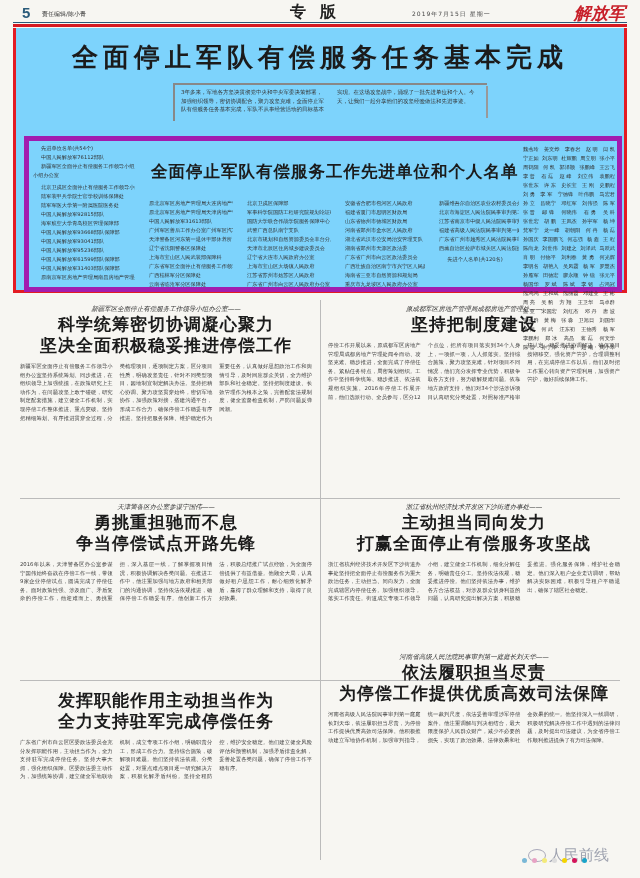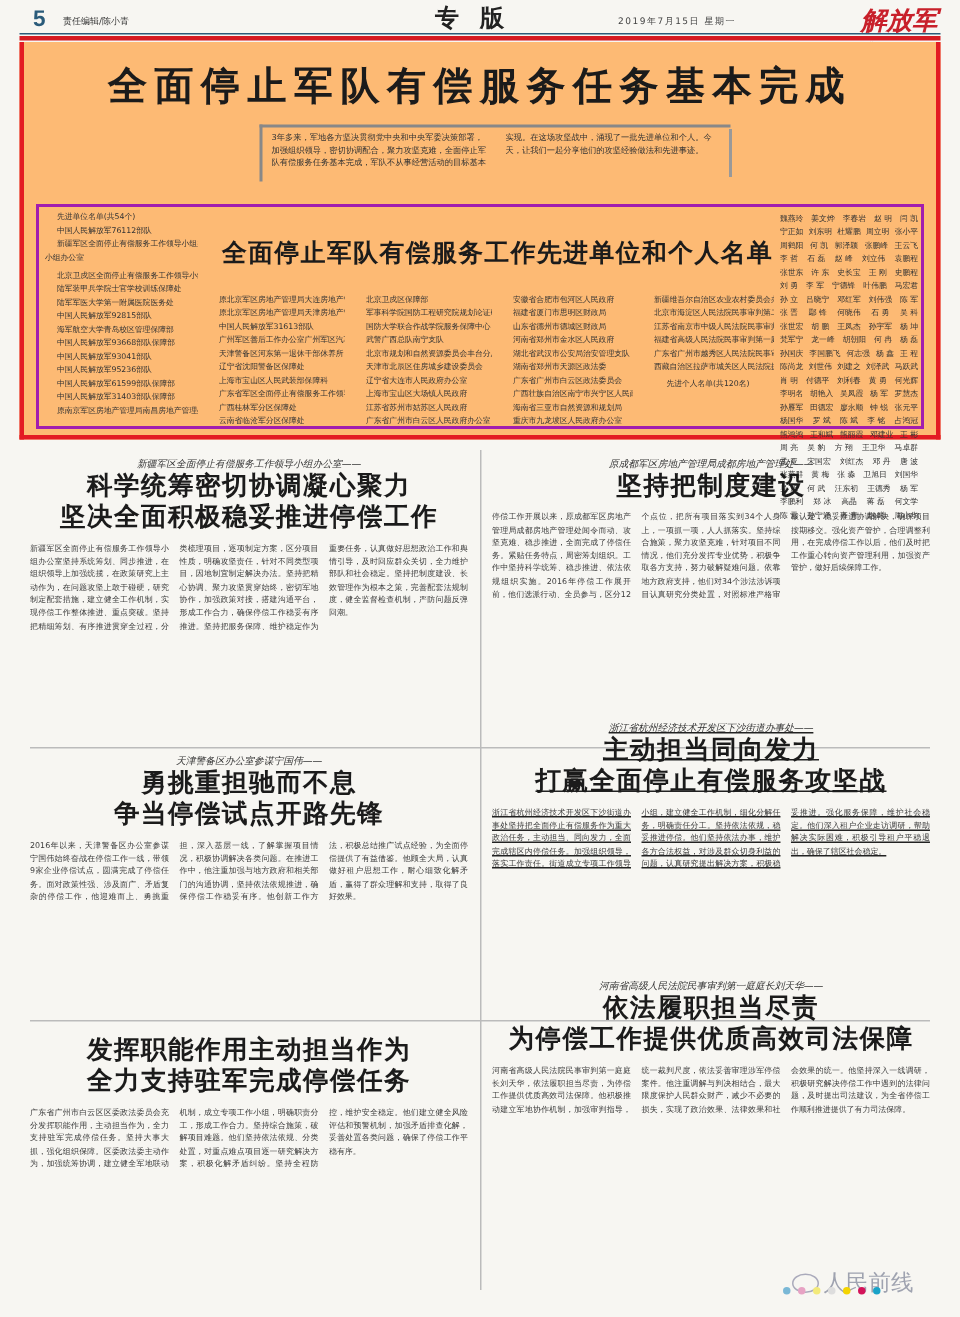--- a/index.html
+++ b/index.html
@@ -6,25 +6,25 @@
   body { width:640px; height:878px; background:#f7f6f2; position:relative; overflow:hidden; font-family:"DejaVu Sans", sans-serif; color:#222; }
   .masthead { position:absolute; left:0; top:0; width:640px; height:26px; }
   .pageno { position:absolute; left:22px; top:4px; font:bold 15px "Liberation Sans", sans-serif; color:#2a5b7a; }
   .editor { position:absolute; left:42px; top:10px; font-size:6px; color:#333; }
   .section { position:absolute; left:0; width:640px; top:2px; text-align:center; font:bold 16px "DejaVu Sans", sans-serif; letter-spacing:14px; color:#222; }
   .date { position:absolute; left:412px; top:10px; font-size:6px; color:#444; letter-spacing:1px; }
   .logo { position:absolute; left:574px; top:2px; font:italic bold 17px "DejaVu Serif", serif; color:#c8202a; }
   .rule-blue { position:absolute; left:13px; top:22px; width:614px; height:1px; background:#2a5b7a; }
   .rule-red { position:absolute; left:13px; top:24px; width:614px; height:3px; background:#d51a22; }
 
-  .feature { position:absolute; left:13px; top:28px; width:608px; height:262px; border:3px solid #e31b23; border-top:none; background:#fdba74; }
+  .feature { position:absolute; left:13px; top:28px; width:608px; height:262px; border:3px solid #e31b23; border-top:none; background:#7dd3fc; }
   .main-headline { position:absolute; left:0; width:100%; top:12px; text-align:center; font:bold 26px "DejaVu Sans", sans-serif; letter-spacing:5px; color:#1b1b1b; }
   .lede { position:absolute; left:157px; top:55px; width:300px; height:30px; border-left:2px solid #888; border-top:2px solid #888; padding:3px 6px; font-size:5.5px; line-height:8.5px; color:#333; column-count:2; column-gap:12px; }
   .lede-bar { position:absolute; left:470px; top:58px; width:2px; height:32px; background:#999; }
-  .names-box { position:absolute; left:8px; top:108px; width:588px; height:146px; border:2px solid #a21caf; }
+  .names-box { position:absolute; left:8px; top:108px; width:588px; height:146px; border:5px solid #a21caf; }
   .list-headline { position:absolute; left:122px; top:20px; font:bold 16.5px "DejaVu Sans", sans-serif; letter-spacing:1px; color:#1b1b1b; }
   .unit-col { position:absolute; font-size:5.2px; line-height:9px; color:#333; }
   .unit-col div { white-space:nowrap; overflow:hidden; }
   .ind { text-indent:8px; }
   .people { position:absolute; left:494px; top:4px; width:92px; font-size:5.2px; line-height:9px; color:#333; }
   .people-row { display:flex; justify-content:space-between; }
 
   .article { position:absolute; }
   .kicker { font:italic 6.5px "DejaVu Serif", serif; color:#333; text-align:center; }
   .headline { font:bold 17px "DejaVu Sans", sans-serif; text-align:center; line-height:21px; color:#1b1b1b; letter-spacing:1px; }
@@ -311,21 +311,21 @@
   <div class="body-text" style="height:138px; overflow:hidden;">停偿工作开展以来，原成都军区房地产管理局成都房地产管理处闻令而动、攻坚克难、稳步推进，全面完成了停偿任务。紧贴任务特点，周密筹划组织。工作中坚持科学统筹、稳步推进、依法依规组织实施。2016年停偿工作展开前，他们选派行动、全员参与，区分12个点位，把所有项目落实到34个人身上，一项抓一项，人人抓落实。坚持综合施策，聚力攻坚克难，针对项目不同情况，他们充分发挥专业优势，积极争取各方支持，努力破解疑难问题。依靠地方政府支持，他们对34个涉法涉诉项目认真研究分类处置，对照标准严格审核认定，稳妥推进协调解决，确保项目按期移交。强化资产管护，合理调整利用，在完成停偿工作以后，他们及时把工作重心转向资产管理利用，加强资产管护，做好后续保障工作。</div>
 </div>
 
 <div class="article" style="left:20px; top:503px; width:292px;">
   <div class="kicker">天津警备区办公室参谋宁国伟——</div>
   <div class="headline">勇挑重担驰而不息</div>
   <div class="headline">争当停偿试点开路先锋</div>
   <div class="body-text" style="height:118px; overflow:hidden;">2016年以来，天津警备区办公室参谋宁国伟始终奋战在停偿工作一线，带领9家企业停偿试点，圆满完成了停偿任务。面对政策性强、涉及面广、矛盾复杂的停偿工作，他迎难而上、勇挑重担，深入基层一线，了解掌握项目情况，积极协调解决各类问题。在推进工作中，他注重加强与地方政府和相关部门的沟通协调，坚持依法依规推进，确保停偿工作稳妥有序。他创新工作方法，积极总结推广试点经验，为全面停偿提供了有益借鉴。他顾全大局，认真做好租户思想工作，耐心细致化解矛盾，赢得了群众理解和支持，取得了良好效果。</div>
 </div>
 
-<div class="article" style="left:328px; top:481px; width:292px;text-decoration:underline;">
+<div class="article" style="left:328px; top:503px; width:292px;">
   <div class="kicker">浙江省杭州经济技术开发区下沙街道办事处——</div>
   <div class="headline">主动担当同向发力</div>
   <div class="headline">打赢全面停止有偿服务攻坚战</div>
   <div class="body-text" style="height:118px; overflow:hidden;">浙江省杭州经济技术开发区下沙街道办事处坚持把全面停止有偿服务作为重大政治任务，主动担当、同向发力，全面完成辖区内停偿任务。加强组织领导，落实工作责任。街道成立专项工作领导小组，建立健全工作机制，细化分解任务，明确责任分工。坚持依法依规，稳妥推进停偿。他们坚持依法办事，维护各方合法权益，对涉及群众切身利益的问题，认真研究提出解决方案，积极稳妥推进。强化服务保障，维护社会稳定。他们深入租户企业走访调研，帮助解决实际困难，积极引导租户平稳退出，确保了辖区社会稳定。</div>
 </div>
 
 <div class="article" style="left:20px; top:690px; width:292px;">
   <div class="headline">发挥职能作用主动担当作为</div>
   <div class="headline">全力支持驻军完成停偿任务</div>
   <div class="body-text" style="height:118px; overflow:hidden;">广东省广州市白云区区委政法委员会充分发挥职能作用，主动担当作为，全力支持驻军完成停偿任务。坚持大事大抓，强化组织保障。区委政法委主动作为，加强统筹协调，建立健全军地联动机制，成立专项工作小组，明确职责分工，形成工作合力。坚持综合施策，破解项目难题。他们坚持依法依规、分类处置，对重点难点项目逐一研究解决方案，积极化解矛盾纠纷。坚持全程防控，维护安全稳定。他们建立健全风险评估和预警机制，加强矛盾排查化解，妥善处置各类问题，确保了停偿工作平稳有序。</div>

